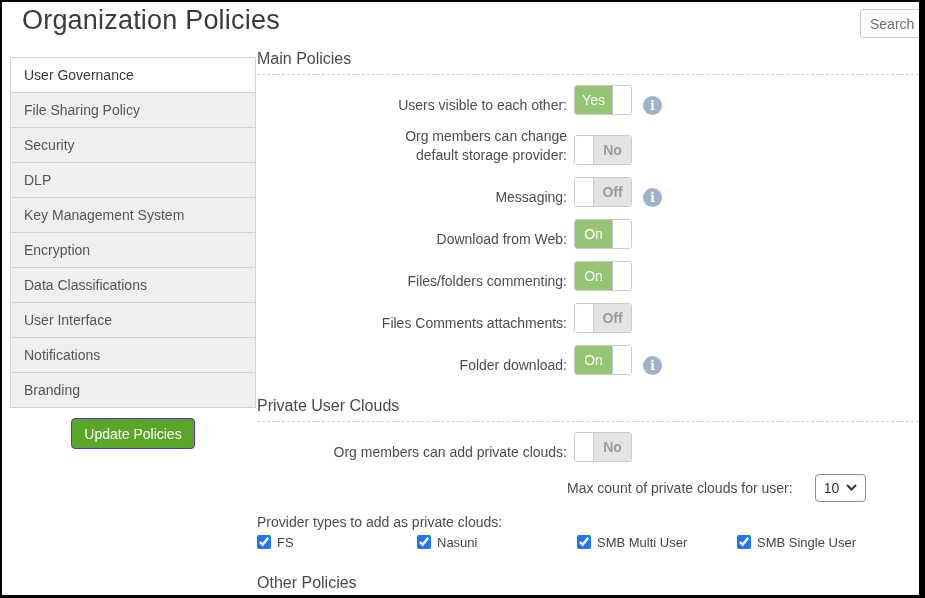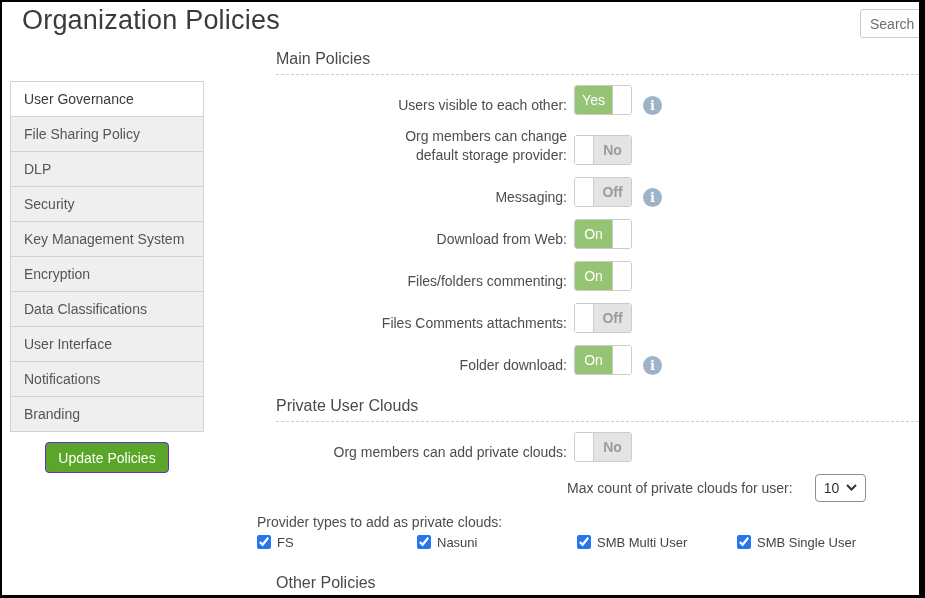--- a/index.html
+++ b/index.html
@@ -16,39 +16,39 @@
   }
   .search {
     position: absolute; left: 858px; top: 7px; width: 110px; height: 29px;
     border: 1px solid #ccc; border-radius: 3px; padding: 0 9px;
     font-size: 14px; color: #666; font-family: "Liberation Sans", sans-serif;
     outline: none;
   }
   .search::placeholder { color: #6f6f6f; opacity: 1; }
 
   
-  .sidebar { position: absolute; left: 8px; top: 55px; width: 194px; margin-top: 24px; }
+  .sidebar { position: absolute; left: 8px; top: 55px; width: 246px; }
   .sidebar ul { list-style: none; border: 1px solid #d2d2d2; background:#efefef; }
   .sidebar li {
     line-height: 34px; padding-left: 13px; font-size: 14px; color: #555;
     border-bottom: 1px solid #d2d2d2; background: #efefef; cursor: pointer;
   }
   .sidebar li:last-child { border-bottom: none; }
   .sidebar li.active { background: #fff; color: #3a3a3a; }
   .update {
     display: block; margin: 10px auto 0; min-width: 118px; height: 31px;
     background: #5aa628; color: #fff; border: 1px solid #6d28d9; border-radius: 4px;
     font-size: 14px; font-family: "Liberation Sans", sans-serif; cursor: pointer; padding: 0 12px;
   }
 
   
   .main { position: absolute; left: 255px; top: 48px; right: 0; }
   h2.section {
     font-size: 16px; font-weight: 400; color: #4a4a4a;
-    padding-bottom: 6px; border-bottom: 1px dashed #cfcfcf; margin-bottom: 10px; margin-left: 19px;
+    padding-bottom: 6px; border-bottom: 1px dashed #cfcfcf; margin-bottom: 10px;
   }
   .row { display: flex; align-items: flex-end; margin-bottom: 12px; }
   .lbl {
     width: 310px; margin-right: 7px; display: flex; justify-content: flex-end;
     text-align: right; font-size: 14px; color: #4d4d4d; line-height: 1.35;
   }
   .lbl.narrow span { max-width: 195px; display: inline-block; }
 
   .toggle {
     width: 58px; height: 30px; border: 1px solid #ccc; border-radius: 3px;
@@ -89,22 +89,22 @@
 <div class="frame">
 
   <h1 class="page-title">Organization Policies</h1>
 
   <input class="search" type="text" placeholder="Search Po" style="">
 
   <nav class="sidebar">
     <ul>
       <li class="active">User Governance</li>
       <li>File Sharing Policy</li>
+      <li>Security</li>
       <li>DLP</li>
-      <li>Security</li>
       <li>Key Management System</li>
       <li>Encryption</li>
       <li>Data Classifications</li>
       <li>User Interface</li>
       <li>Notifications</li>
       <li>Branding</li>
     </ul>
     <button class="update">Update Policies</button>
   </nav>
 

